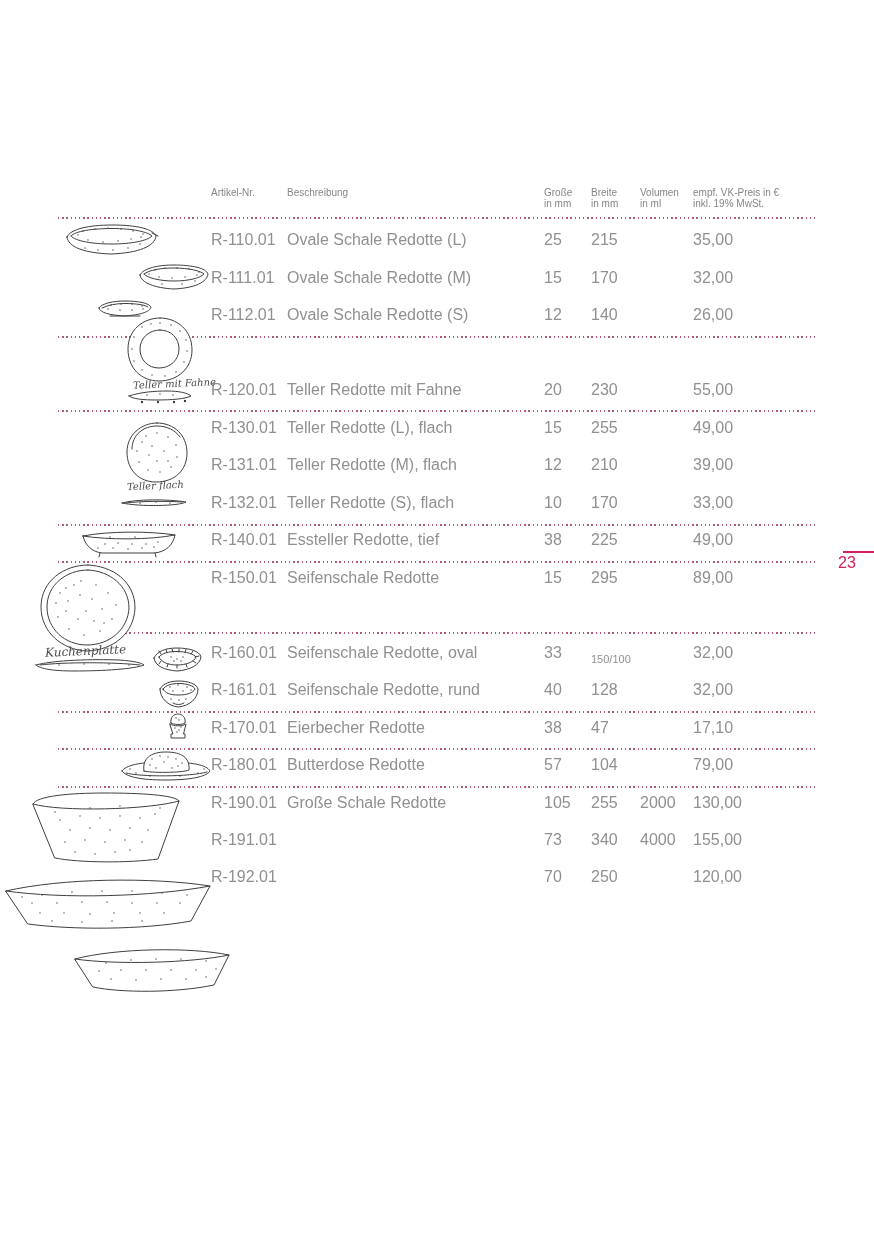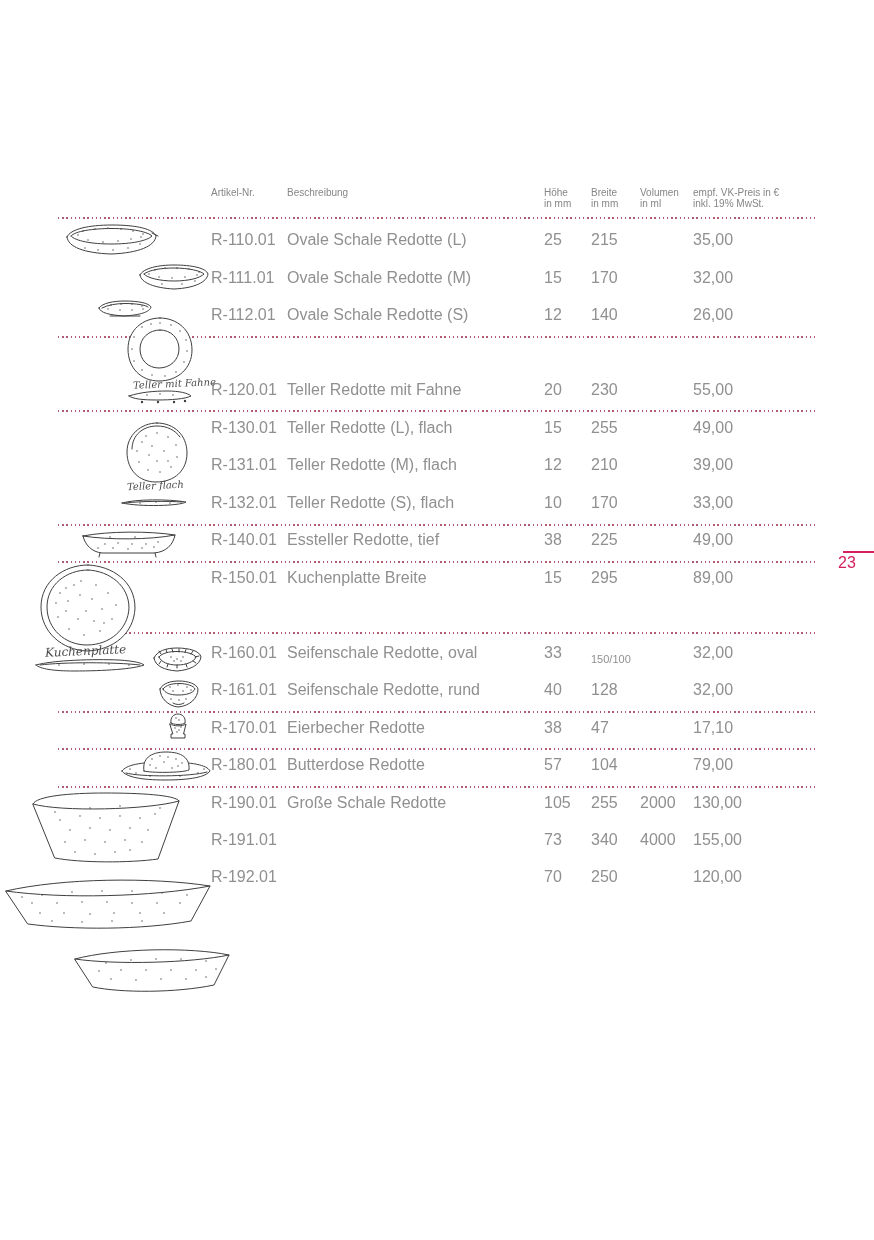--- a/index.html
+++ b/index.html
@@ -33,21 +33,21 @@
 
 <div class="page">
 
   <div class="hcell c-art">
       <div>Artikel-Nr.</div>
     </div>
   <div class="hcell c-desc">
       <div>Beschreibung</div>
     </div>
   <div class="hcell c-h">
-      <div>Höhe</div>
+      <div>Große</div>
       <div>in mm</div>
     </div>
   <div class="hcell c-b">
       <div>Breite</div>
       <div>in mm</div>
     </div>
   <div class="hcell c-v">
       <div>Volumen</div>
       <div>in ml</div>
     </div>
@@ -125,21 +125,21 @@
   <div class="row" style="top:529px">
     <span class="c-art">R-140.01</span>
     <span class="c-desc">Essteller Redotte, tief</span>
     <span class="c-h">38</span>
     <span class="c-b">225</span>
     <span class="c-v"></span>
     <span class="c-p">49,00</span>
   </div>
   <div class="row" style="top:567px">
     <span class="c-art">R-150.01</span>
-    <span class="c-desc">Kuchenplatte Breite</span>
+    <span class="c-desc">Seifenschale Redotte</span>
     <span class="c-h">15</span>
     <span class="c-b">295</span>
     <span class="c-v"></span>
     <span class="c-p">89,00</span>
   </div>
   <div class="row" style="top:642px">
     <span class="c-art">R-160.01</span>
     <span class="c-desc">Seifenschale Redotte, oval</span>
     <span class="c-h">33</span>
     <span class="c-b small-num">150/100</span>

